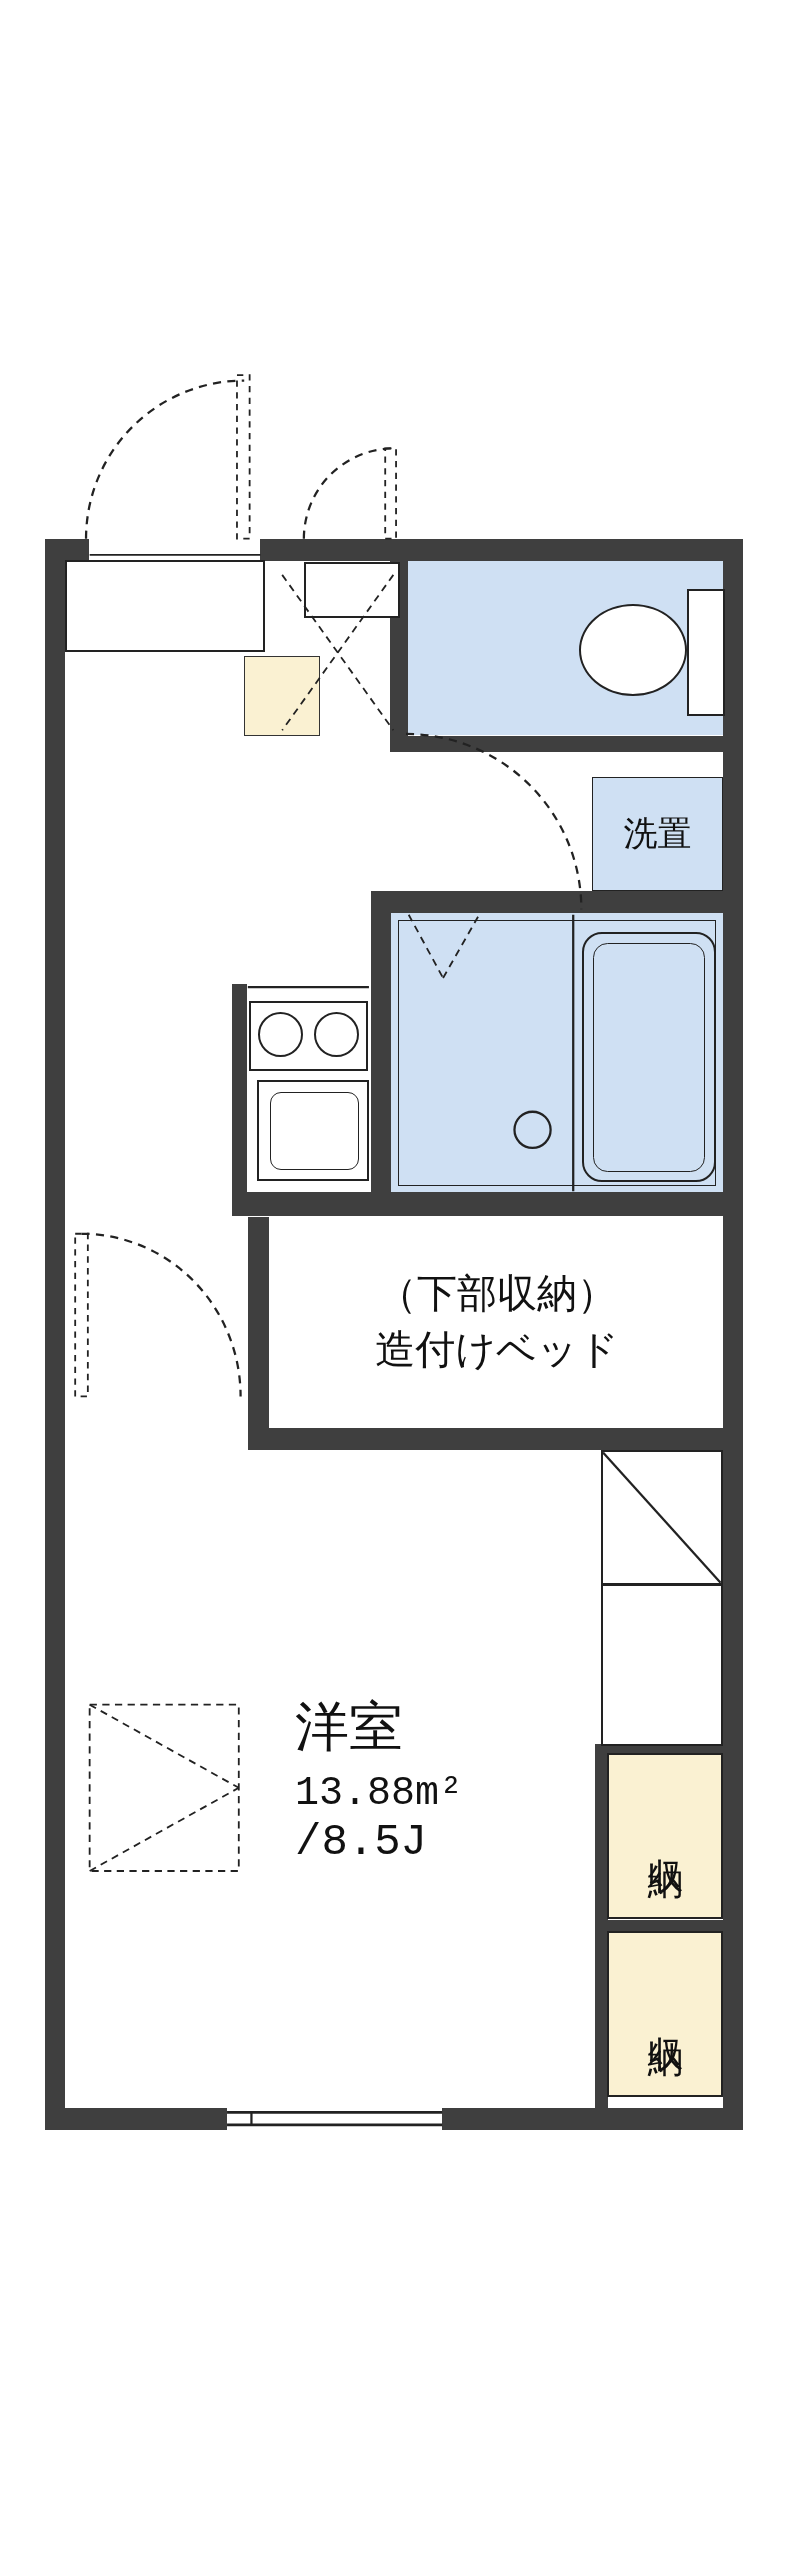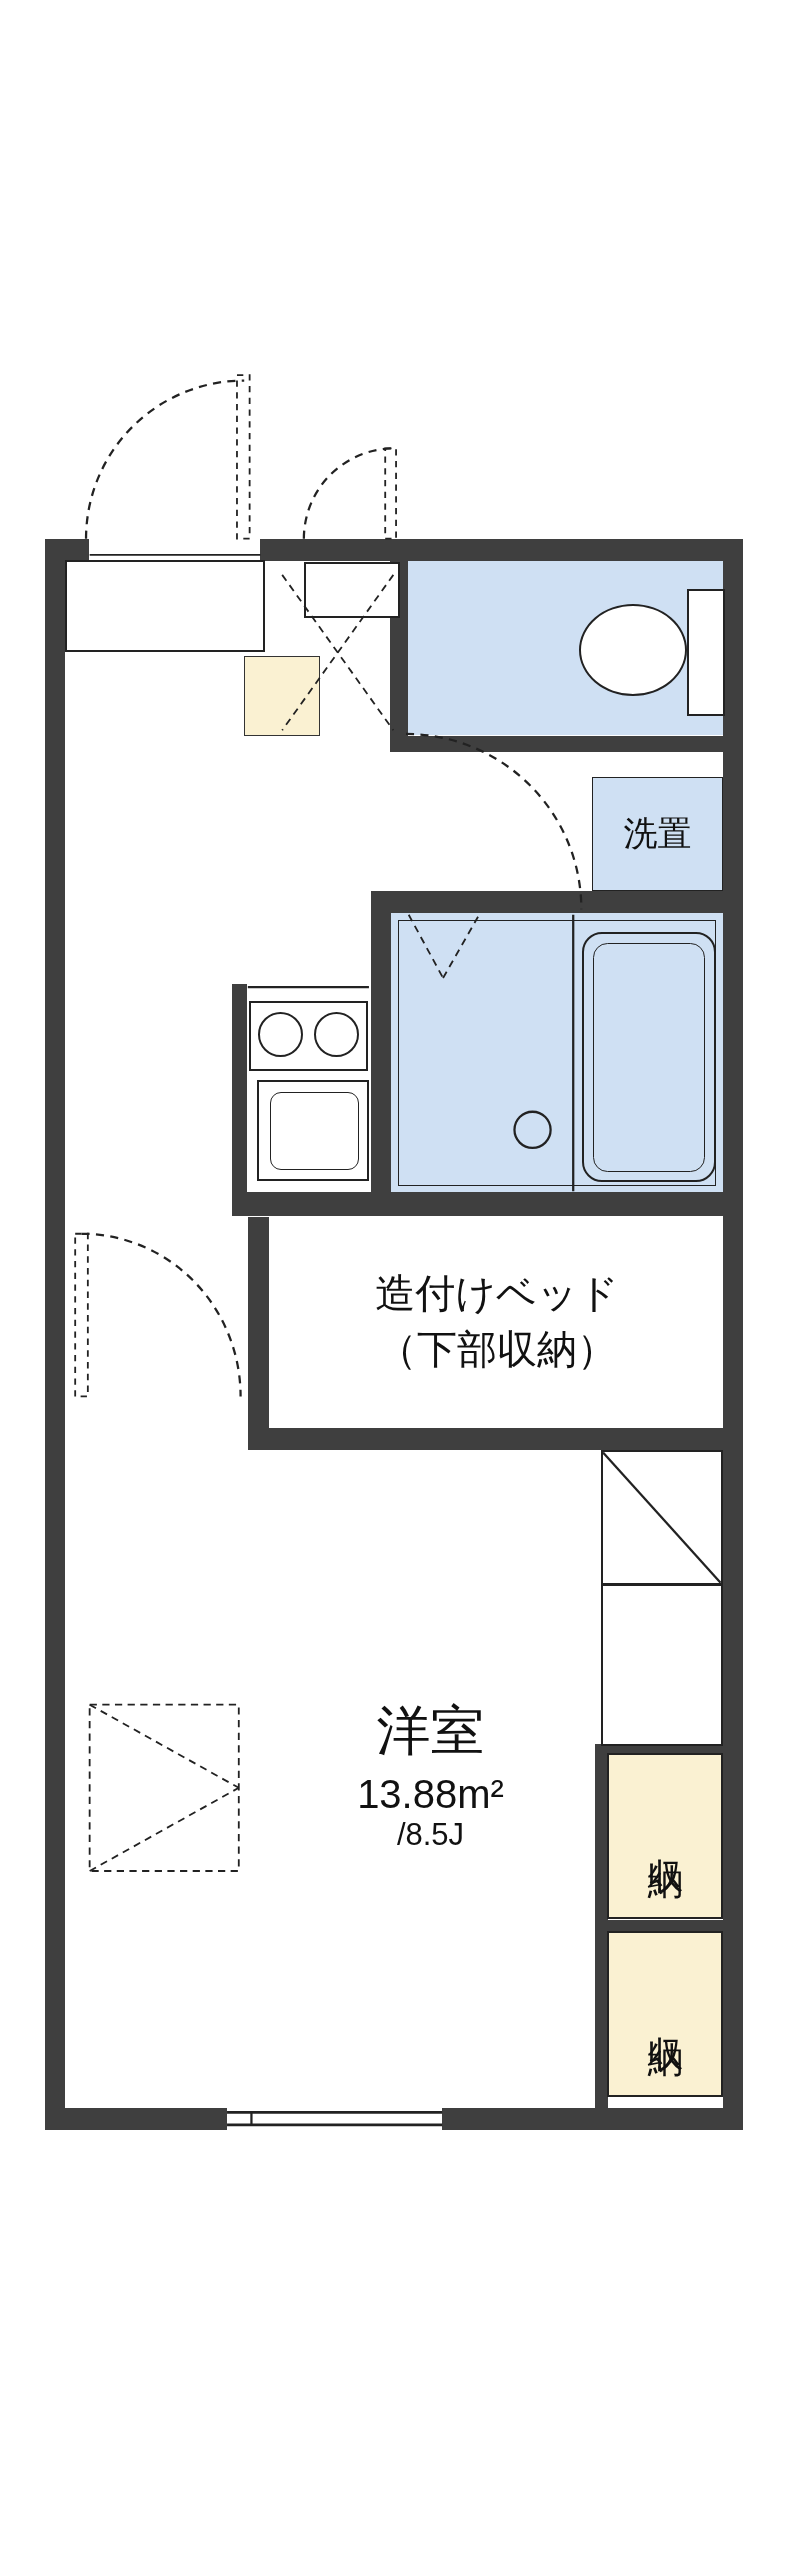--- a/index.html
+++ b/index.html
@@ -106,24 +106,24 @@
     <rect x="99" y="1886" width="165" height="184" fill="none" stroke="#222" stroke-width="2" stroke-dasharray="8 6"></rect>
     <line x1="99" y1="1886" x2="264" y2="1978" stroke="#222" stroke-width="2" stroke-dasharray="8 6"></line>
     <line x1="99" y1="2070" x2="264" y2="1978" stroke="#222" stroke-width="2" stroke-dasharray="8 6"></line>
 
     <line x1="251" y1="2337" x2="489" y2="2337" stroke="#222" stroke-width="3"></line>
     <line x1="251" y1="2351" x2="489" y2="2351" stroke="#222" stroke-width="3"></line>
     <line x1="278" y1="2337" x2="278" y2="2351" stroke="#222" stroke-width="2.5"></line>
   </svg>
 
   <div class="lbl" style="left:271px;top:1265px;width:452px;text-align:center;line-height:1.4;">
+    <div style="font-size:40px;">（下部収納）</div>
     <div style="font-size:40px;">造付けベッド</div>
-    <div style="font-size:40px;">（下部収納）</div>
   </div>
 
-  <div class="lbl" style="left:295px;top:1701px;width:271px;text-align:center;">
+  <div class="lbl" style="left:295px;top:1701px;width:271px;font-family:Liberation Mono, monospace;">
     <div style="font-size:54px;line-height:1.1;">洋室</div>
     <div style="font-size:40px;line-height:1.15;margin-top:11px;">13.88m²</div>
-    <div style="font-size:31px;line-height:1.15;">/8.5J</div>
+    <div style="font-size:44px;line-height:1.15;">/8.5J</div>
   </div>
 
 </div>
 
 
 </body></html>

